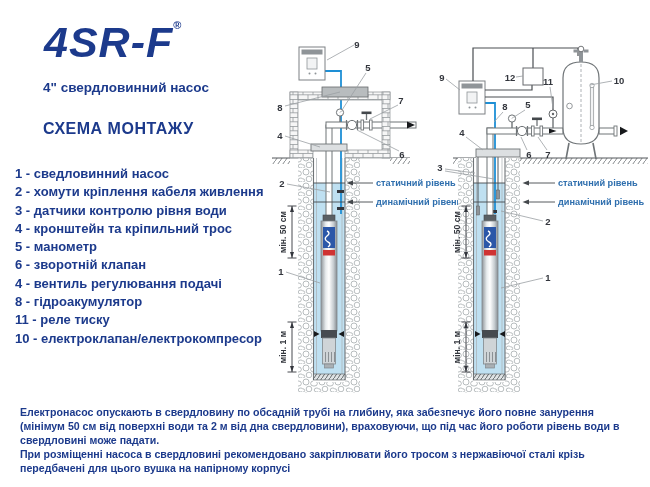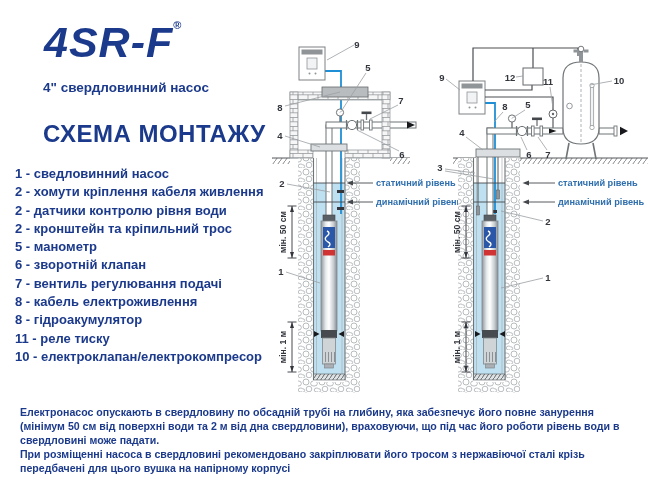--- a/index.html
+++ b/index.html
@@ -14,21 +14,21 @@
     font-size:43px;font-weight:bold;font-style:italic;
     letter-spacing:1px;color:#1c3a8c;white-space:nowrap;
   }
   .logo sup{font-size:11px;font-style:normal;vertical-align:28px;letter-spacing:0;}
   .subtitle{
     position:absolute;left:43px;top:80px;
     font-size:13.5px;font-weight:bold;color:#1c3a8c;
   }
   .heading{
     position:absolute;left:43px;top:120px;
-    font-size:24px;font-weight:bold;color:#1c3a8c;letter-spacing:0.5px;
+    font-size:16px;font-weight:bold;color:#1c3a8c;letter-spacing:0.5px;
   }
   ul.legend{
     position:absolute;left:15px;top:165px;margin:0;padding:0;
     list-style:none;width:260px;
   }
   ul.legend li{
     font-size:13px;font-weight:bold;color:#1c3a8c;
     line-height:18.3px;white-space:nowrap;
   }
   .footer{
@@ -53,26 +53,25 @@
 
   <div class="logo"><span>4SR-F</span><sup>®</sup></div>
 
   <div class="subtitle">4" свердловинний насос</div>
 
   <div class="heading">СХЕМА МОНТАЖУ</div>
 
   <ul class="legend">
     <li>1 - сведловинний насос</li>
     <li>2 - хомути кріплення кабеля живлення</li>
-    <li>2 - датчики контролю рівня води</li>
-    <li>2 - кронштейн та кріпильний трос</li>
+    <li>3 - датчики контролю рівня води</li>
+    <li>4 - кронштейн та кріпильний трос</li>
     <li>5 - манометр</li>
     <li>6 - зворотній клапан</li>
-    <li>7 - вентиль регулювання подачі</li>
-    <li>8 - кабель електроживлення</li>
+    <li>4 - вентиль регулювання подачі</li>
     <li>8 - гідроакумулятор</li>
     <li>11 - реле тиску</li>
     <li>10 - електроклапан/електрокомпресор</li>
   </ul>
 
   <svg width="380" height="402" viewBox="0 0 380 402">
     <defs>
       <pattern id="stones" width="16" height="14" patternUnits="userSpaceOnUse">
         <rect width="16" height="14" fill="#ffffff"></rect>
         <circle cx="4" cy="4" r="3" fill="#fff" stroke="#9aa0a3" stroke-width="0.7"></circle>

